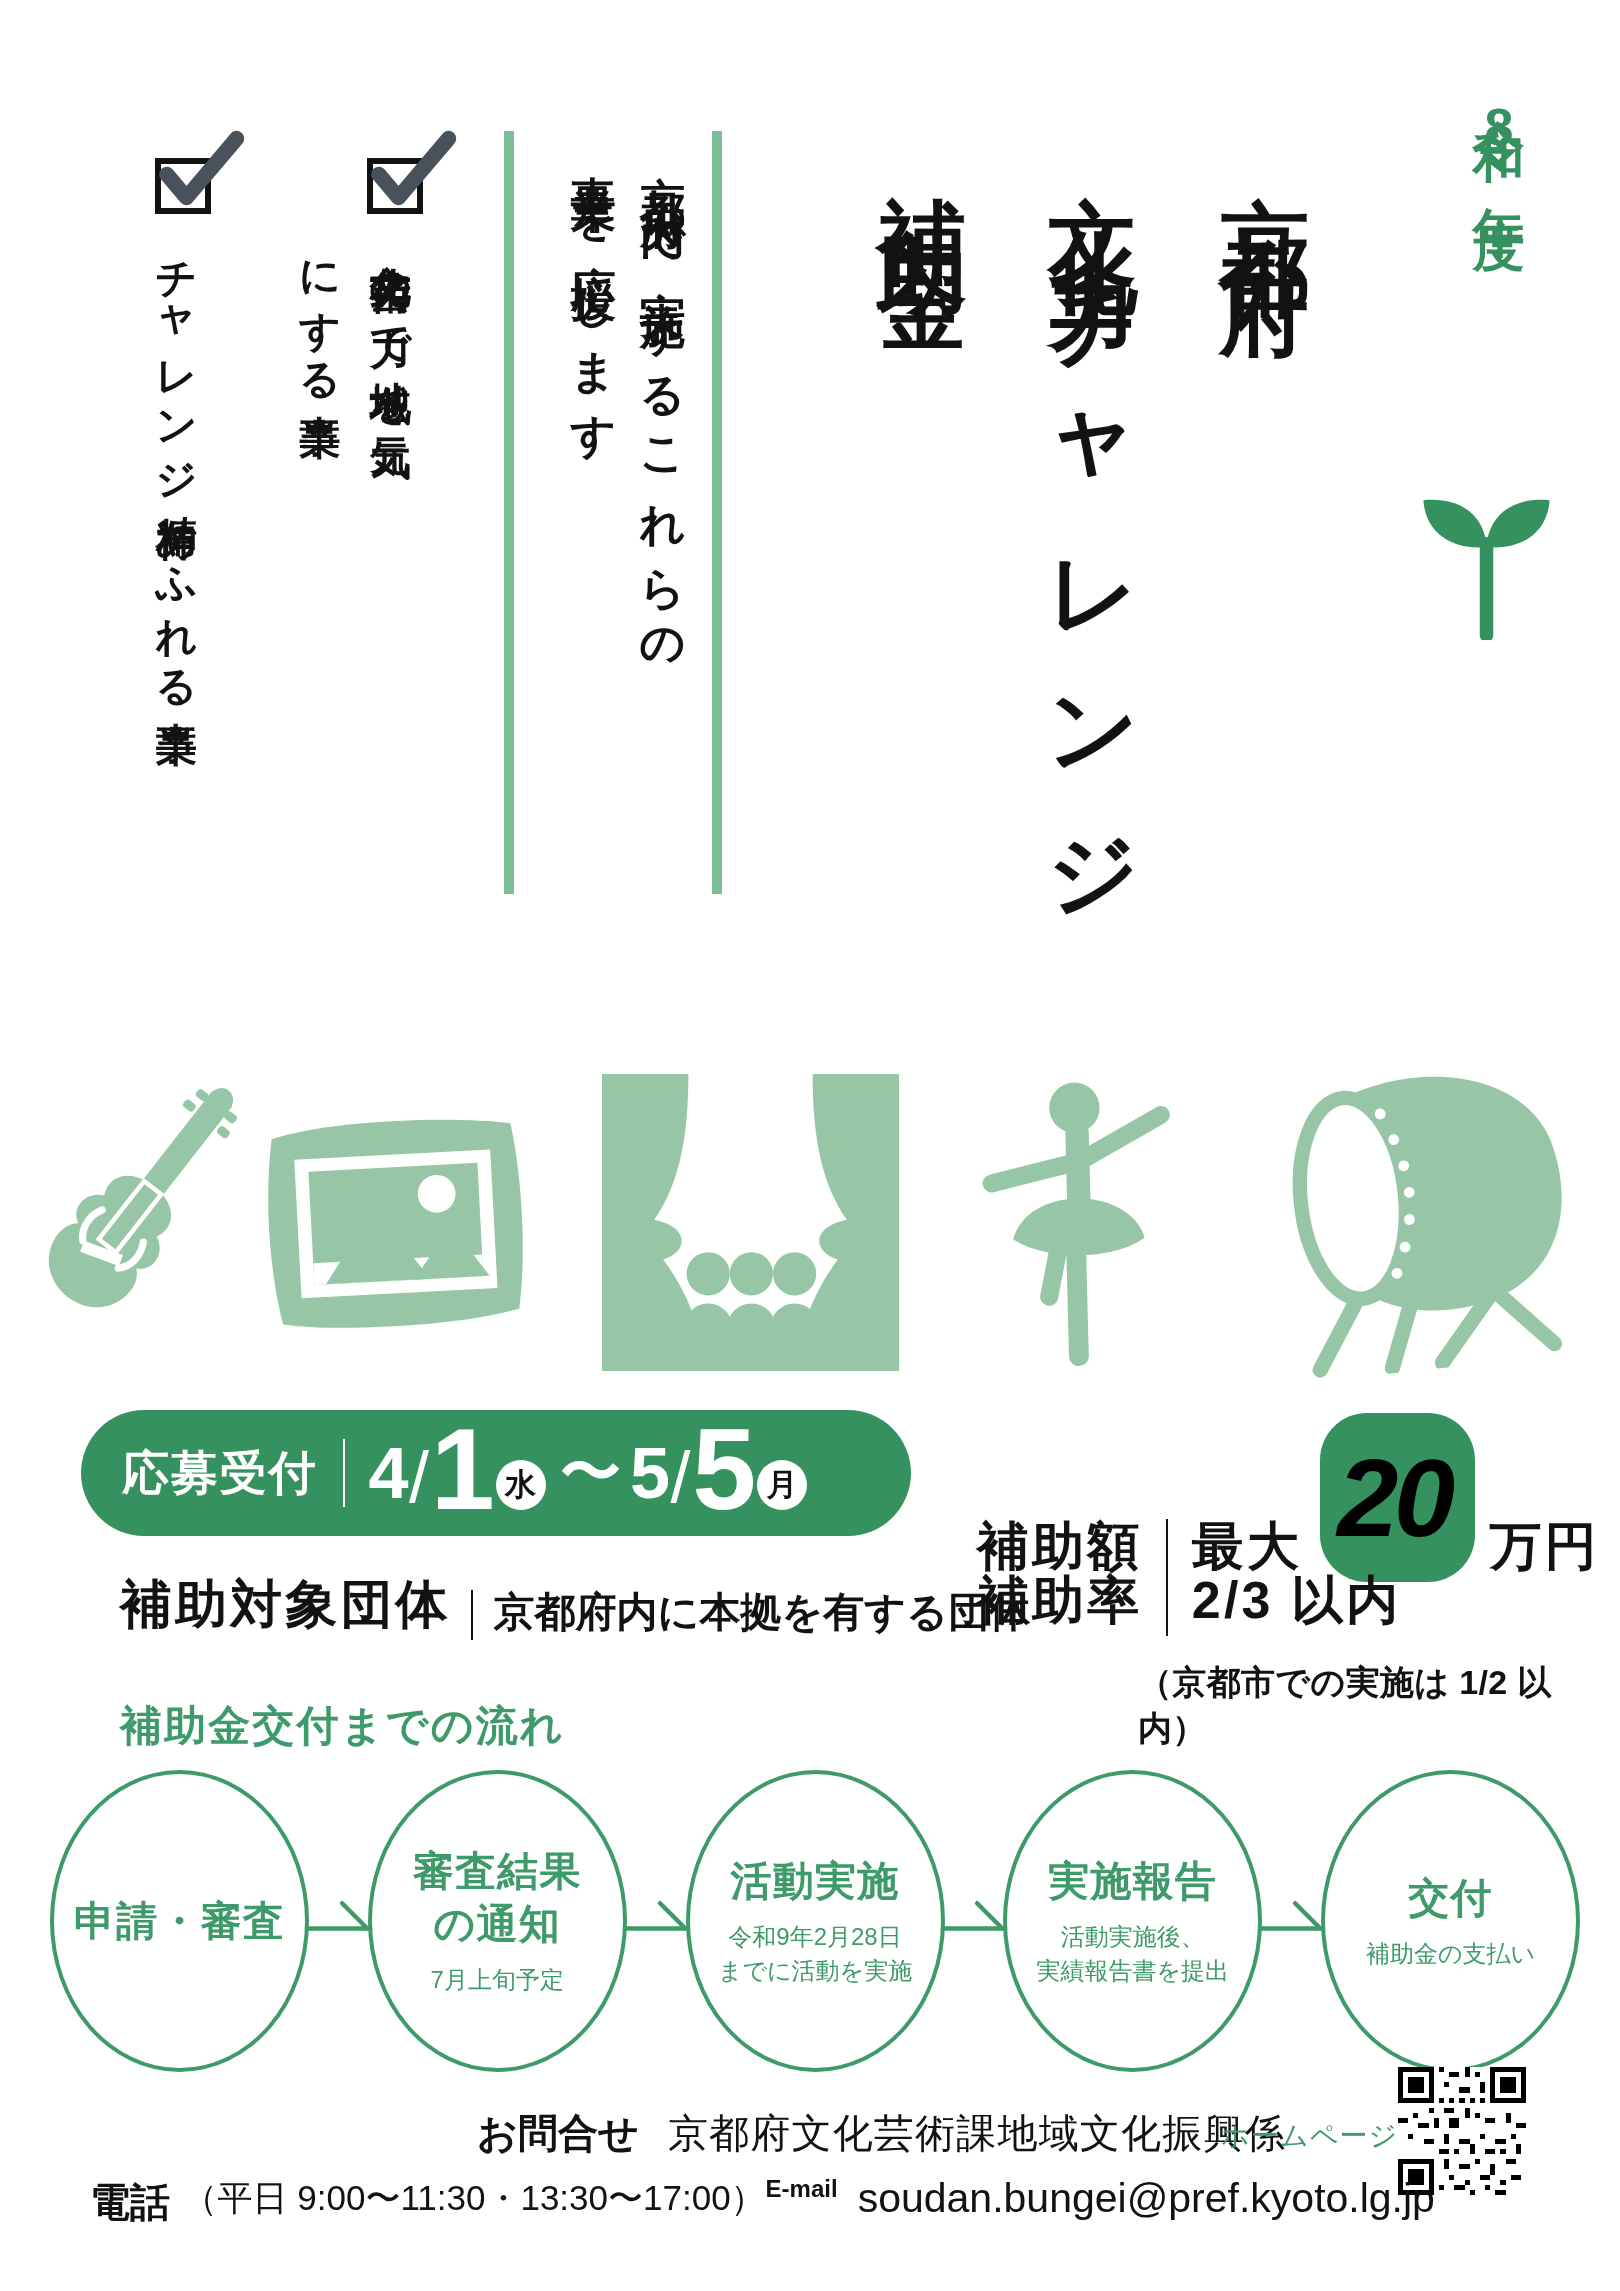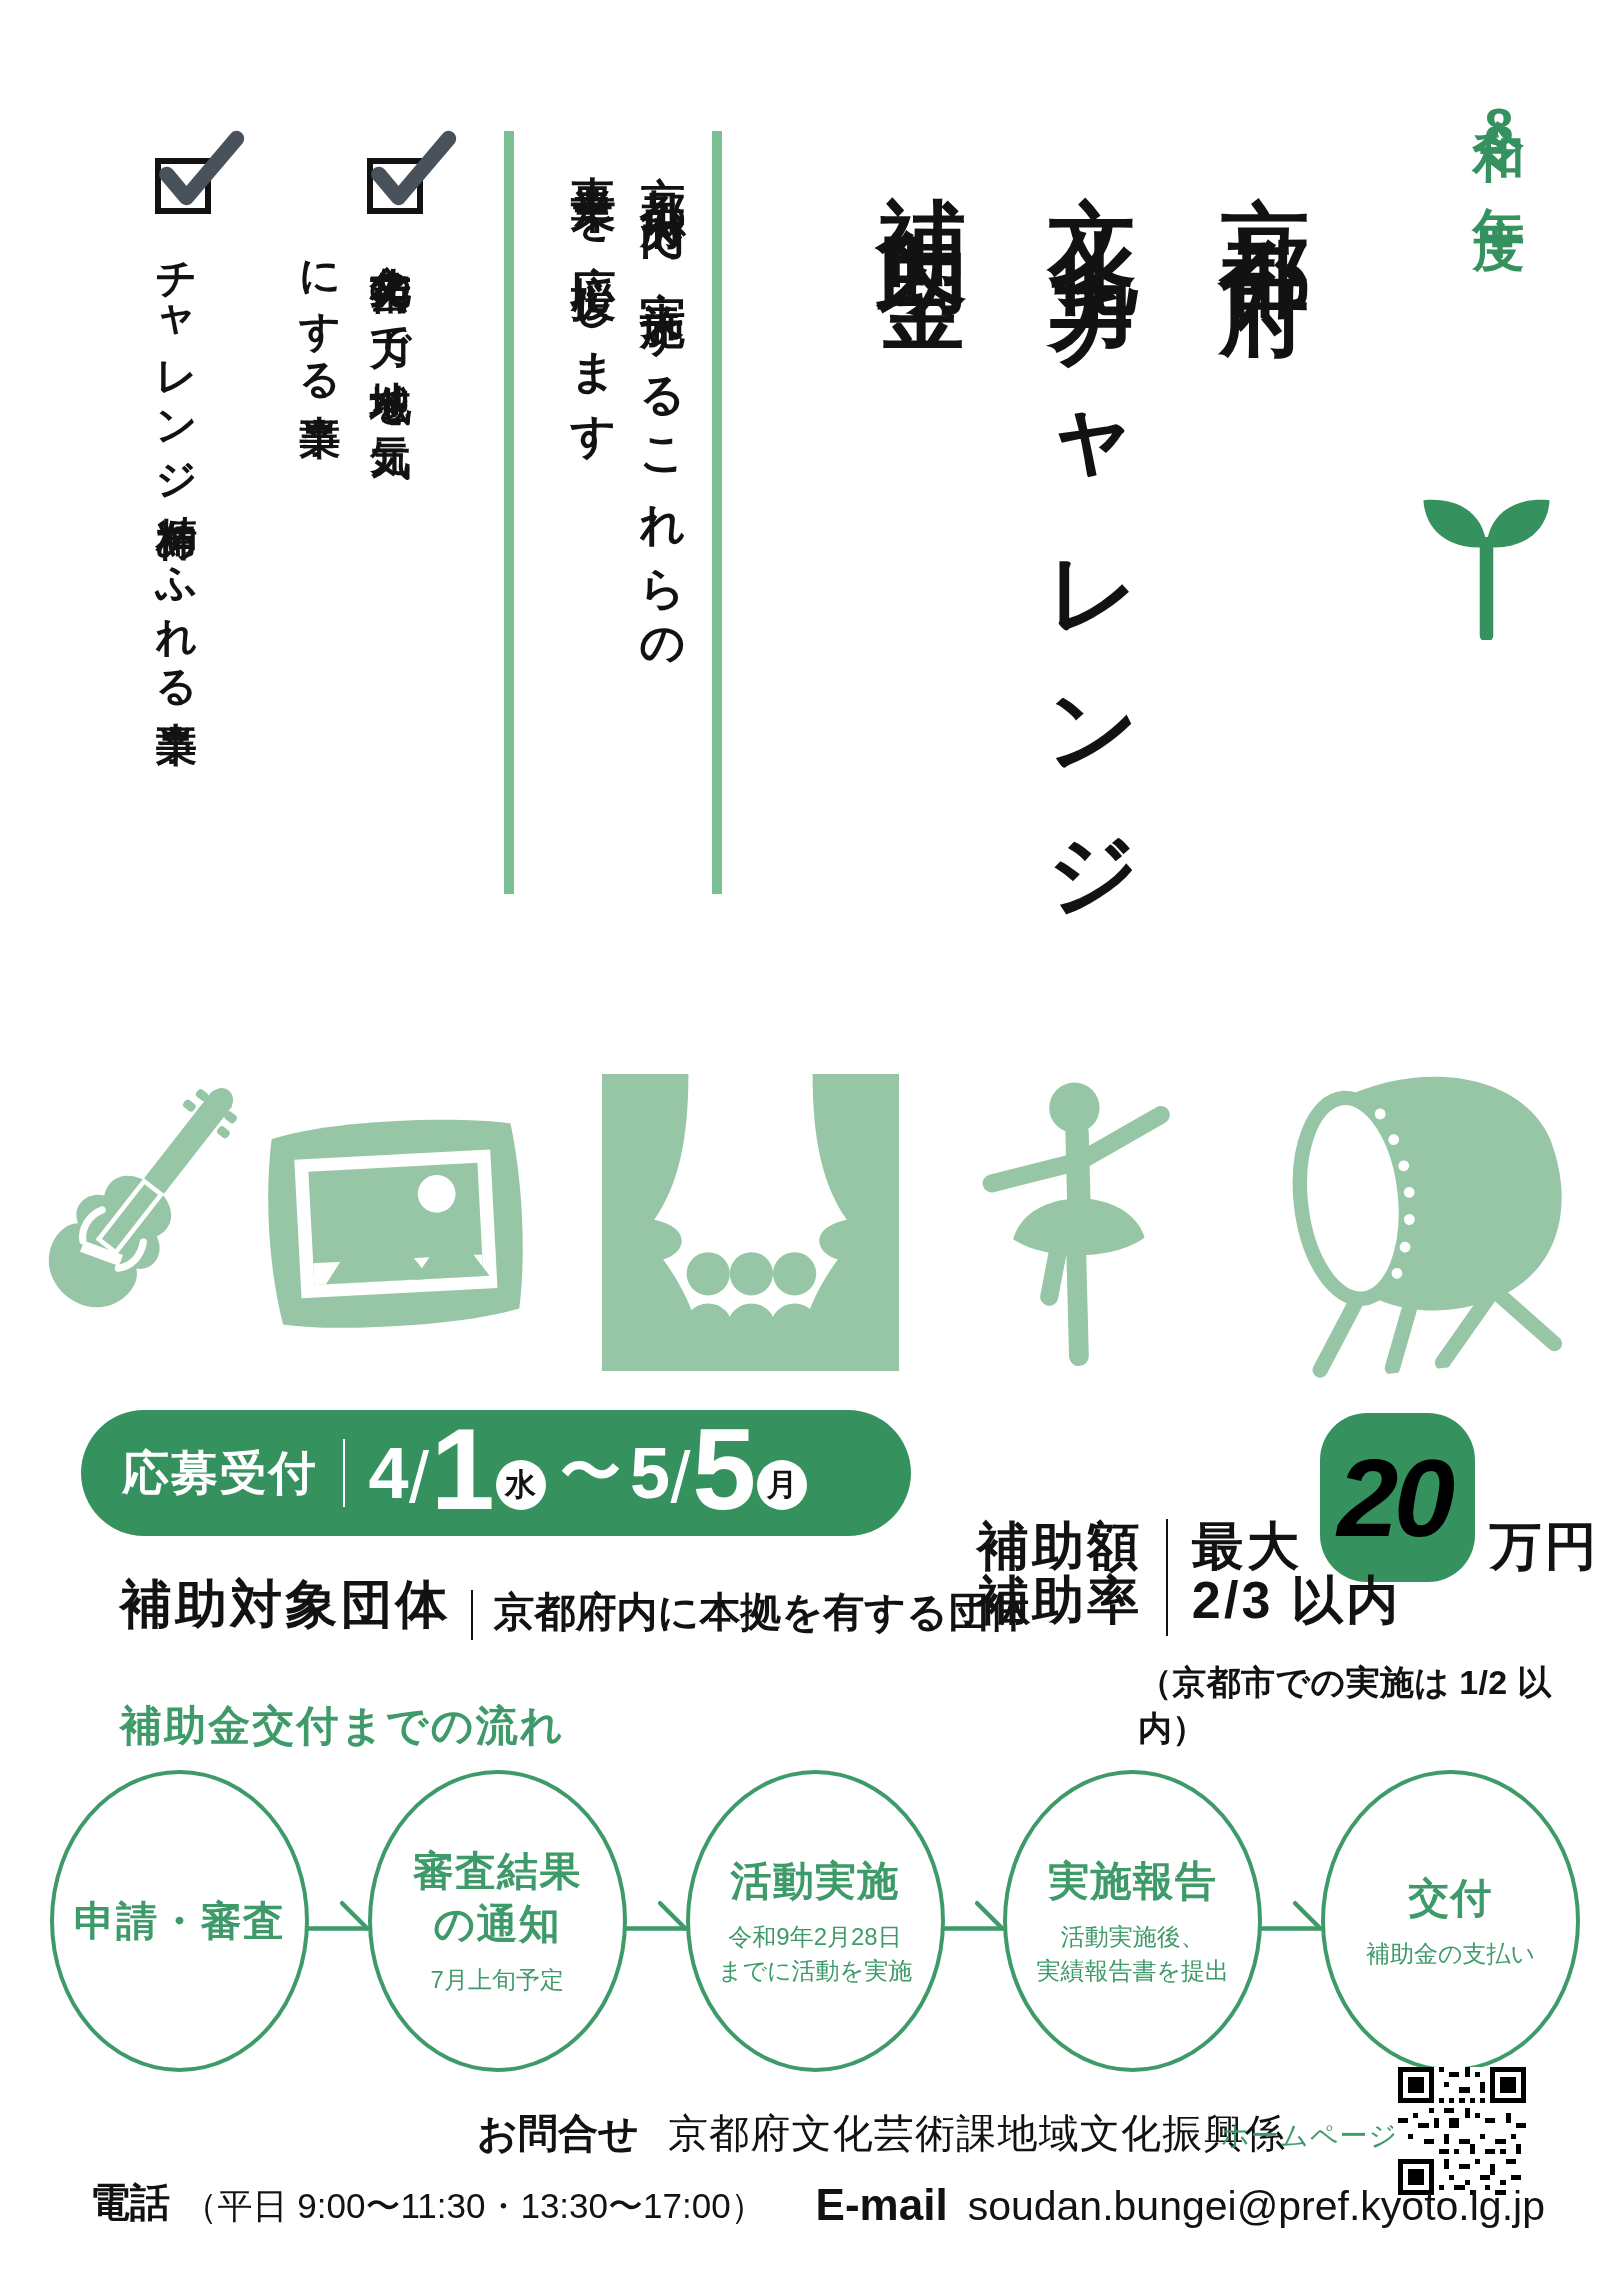--- a/index.html
+++ b/index.html
@@ -71,25 +71,25 @@
   .step .s{font-size:24px;font-weight:500;text-align:center;line-height:1.4;white-space:pre-line;margin-top:12.6px;}
   .step .s:empty{display:none;}
   .flow-arrow{flex:0 0 auto;margin:0 -7.2px;}
 
   
   .contact1{left:477px;top:2106px;display:flex;align-items:baseline;}
   .contact1 .lbl{font-size:40px;font-weight:700;}
   .contact1 .dept{font-size:40px;font-weight:400;margin-left:29px;letter-spacing:0.03em;}
   .homepage{left:1221px;top:2117px;font-size:28px;color:var(--green-flow);letter-spacing:0.04em;}
   .qr{left:1398px;top:2067px;width:128px;height:128px;}
-  .contact2{left:90px;top:2175px;display:flex;align-items:flex-end;}
+  .contact2{left:90px;top:2175px;display:flex;align-items:flex-start;}
   .contact2 .lbl{font-size:40px;font-weight:700;}
   .contact2 .phone{font-size:46px;font-weight:400;margin-left:16px;letter-spacing:0.01em;}
   .contact2 .hours{font-size:35px;font-weight:400;margin-left:12.6px;}
-  .contact2 .email-lbl{font-size:44px;font-weight:700;margin-left:50px;}
+  .contact2 .email-lbl{font-size:24px;font-weight:700;}
   .contact2 .email{font-size:41px;font-weight:400;margin-left:20px;}
 </style>
 </head>
 <body>
 
 <div class="page">
 
   <div class="abs vtext year-label">令和8年度</div>
 
   <div class="abs vtext main-title">京都府

